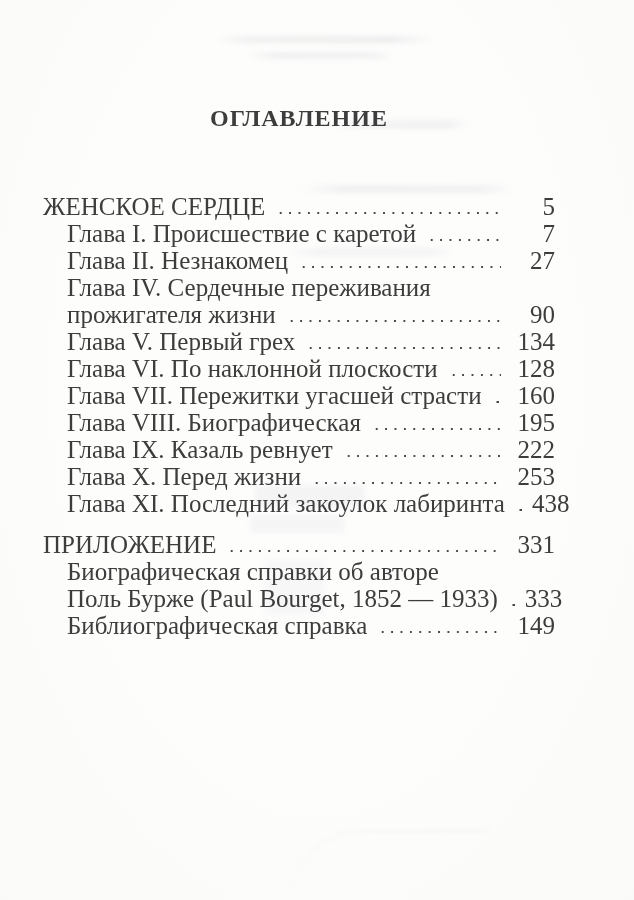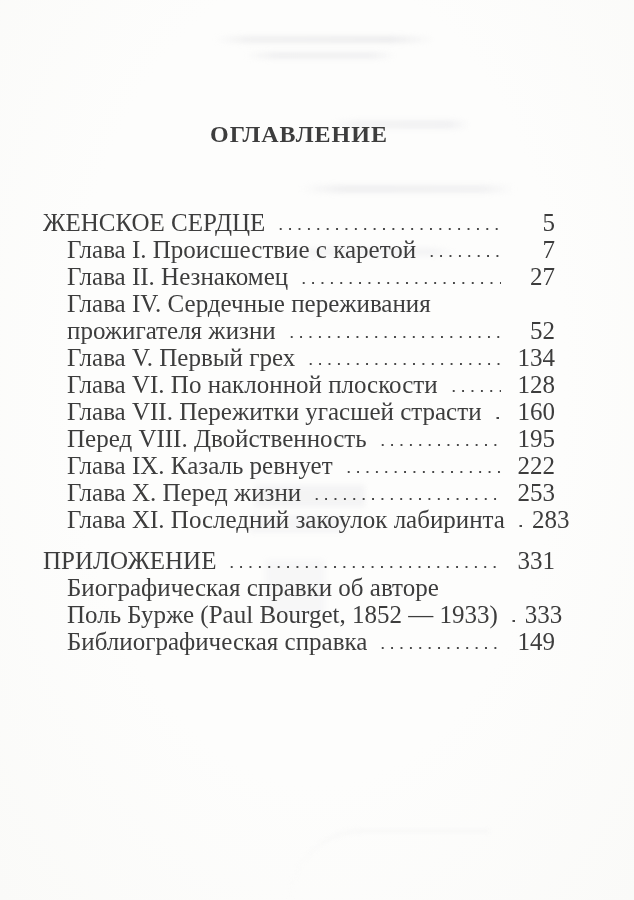--- a/index.html
+++ b/index.html
@@ -6,21 +6,21 @@
   body {
     width: 634px; height: 900px;
     position: relative;
     overflow: hidden;
     background: radial-gradient(ellipse at 50% 42%, #fdfdfc 55%, #fafaf8 100%);
     font-family: "Liberation Serif", "DejaVu Serif", serif;
     color: #3d3d3d;
   }
   .content {
     position: absolute;
-    left: 43px; top: 16px;
+    left: 43px; top: 0;
     width: 512px;
   }
   h1.title {
     font-size: 24px;
     font-weight: bold;
     text-align: center;
     letter-spacing: 1px;
     margin: 104px 0 0 0;
     line-height: 28px;
   }
@@ -111,56 +111,56 @@
     <span class="pagenum">27</span>
   </div>
         <div class="row entry nopage">
     <span class="label">Глава IV. Сердечные переживания</span>
     <span class="leader"></span>
     <span class="pagenum"></span>
   </div>
         <div class="row entry">
     <span class="label">прожигателя жизни</span>
     <span class="leader"></span>
-    <span class="pagenum">52</span>
+    <span class="pagenum">90</span>
   </div>
         <div class="row entry">
     <span class="label">Глава V. Первый грех</span>
     <span class="leader"></span>
     <span class="pagenum">134</span>
   </div>
         <div class="row entry">
     <span class="label">Глава VI. По наклонной плоскости</span>
     <span class="leader"></span>
     <span class="pagenum">128</span>
   </div>
         <div class="row entry">
     <span class="label">Глава VII. Пережитки угасшей страсти</span>
     <span class="leader"></span>
     <span class="pagenum">160</span>
   </div>
         <div class="row entry">
-    <span class="label">Перед VIII. Двойственность</span>
+    <span class="label">Глава VIII. Биографическая</span>
     <span class="leader"></span>
     <span class="pagenum">195</span>
   </div>
         <div class="row entry">
     <span class="label">Глава IX. Казаль ревнует</span>
     <span class="leader"></span>
     <span class="pagenum">222</span>
   </div>
         <div class="row entry">
     <span class="label">Глава X. Перед жизни</span>
     <span class="leader"></span>
     <span class="pagenum">253</span>
   </div>
         <div class="row entry">
     <span class="label">Глава XI. Последний закоулок лабиринта</span>
     <span class="leader"></span>
-    <span class="pagenum">283</span>
+    <span class="pagenum">438</span>
   </div>
       </div>
       <div class="section">
         <div class="row titlerow">
     <span class="label">ПРИЛОЖЕНИЕ</span>
     <span class="leader"></span>
     <span class="pagenum">331</span>
   </div>
         <div class="row entry nopage">
     <span class="label">Биографическая справки об авторе</span>

